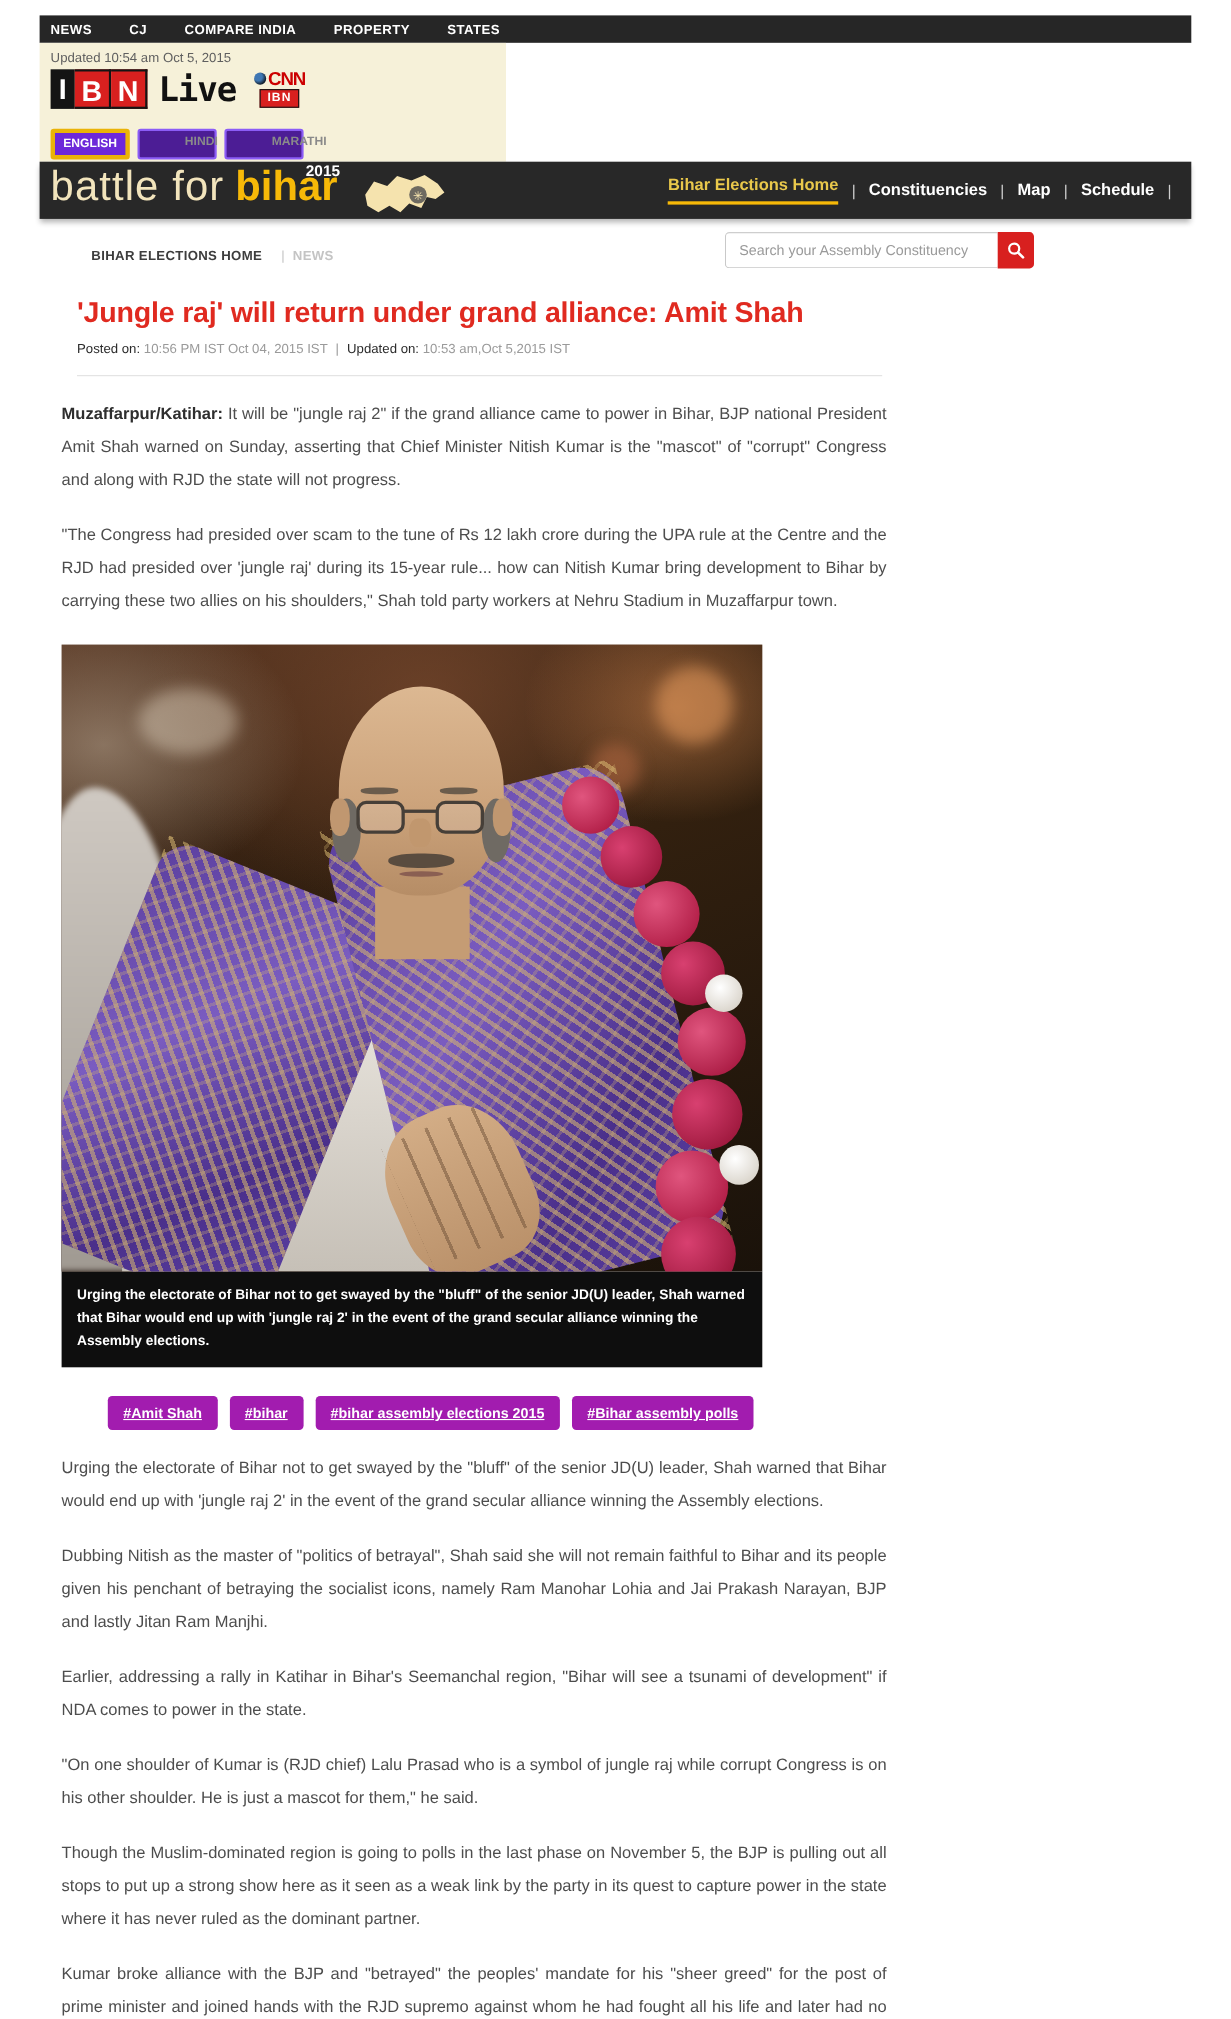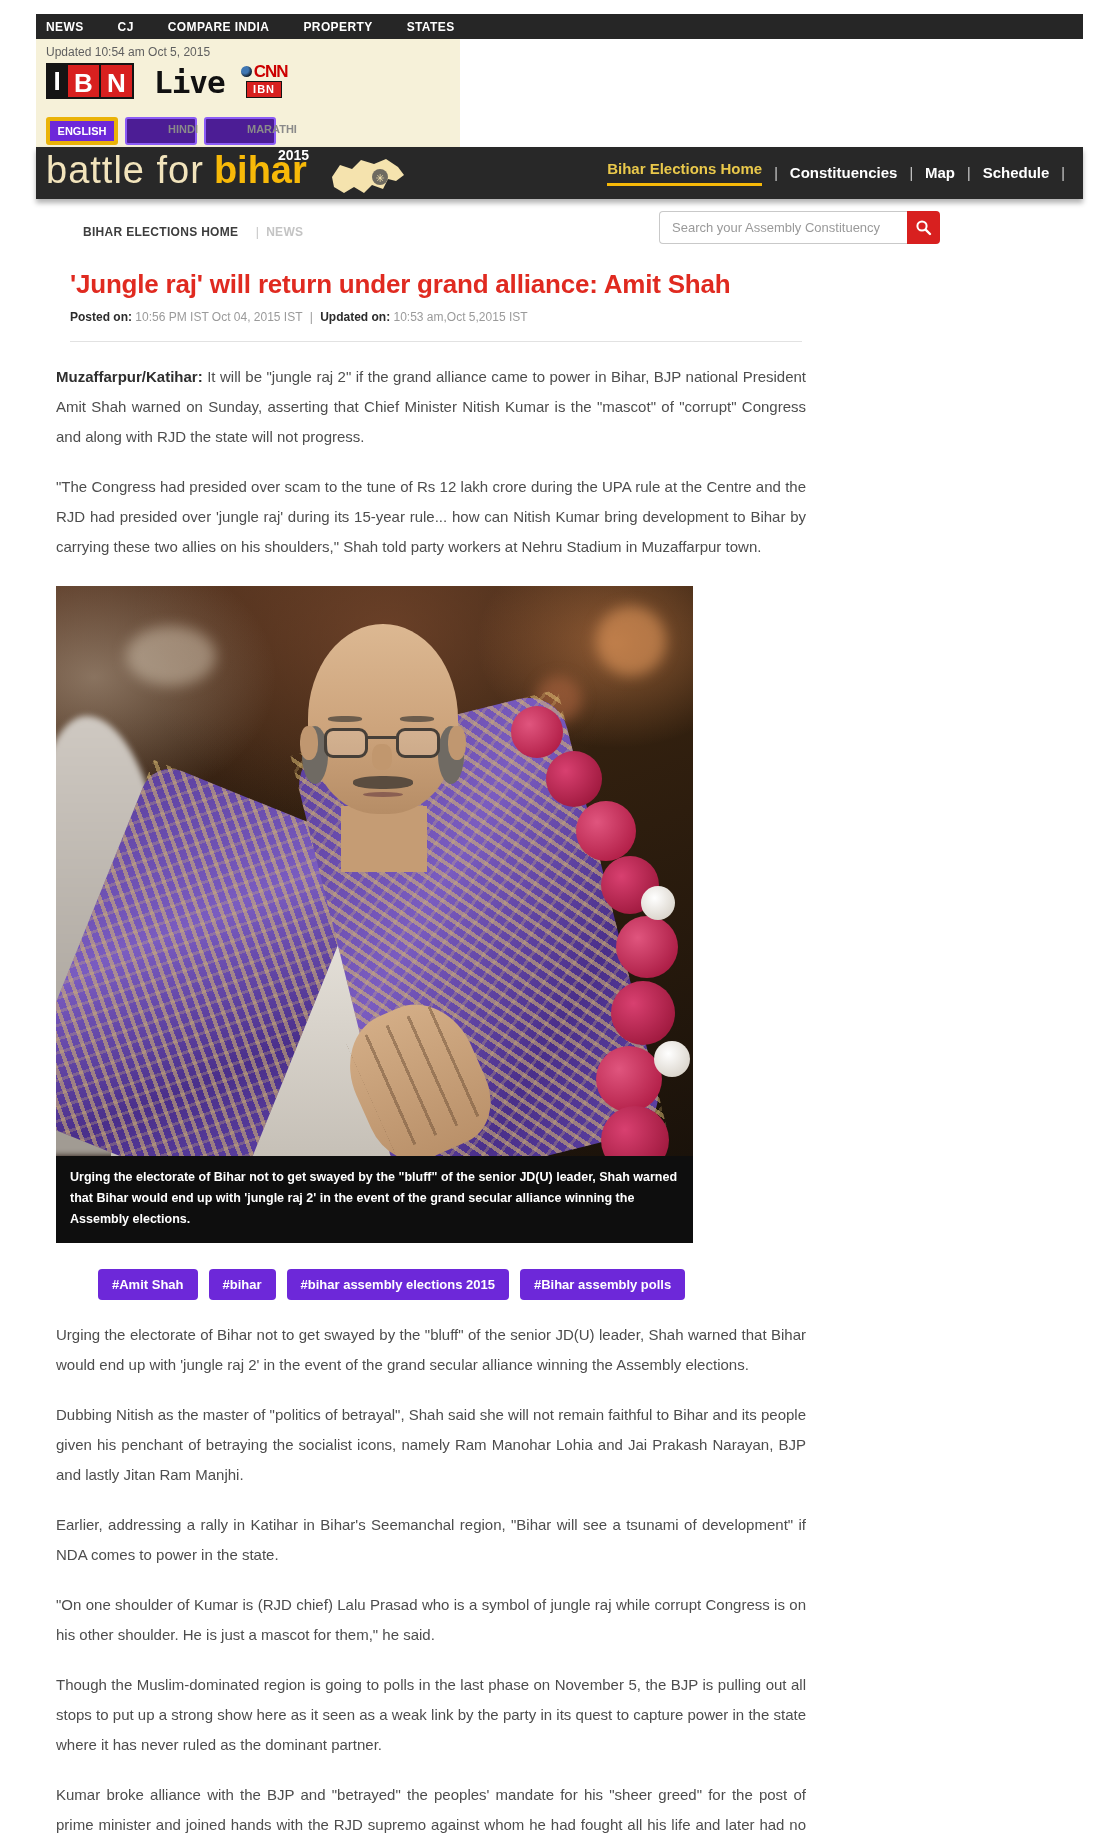--- a/index.html
+++ b/index.html
@@ -12,21 +12,21 @@
   .topnav .tn-item { color:#ffffff; font-size:12px; font-weight:bold; letter-spacing:.4px; margin-right:34px; cursor:pointer; }
 
   
   .masthead { position:relative; height:108px; background:#ffffff; }
   .cream { position:absolute; left:0; top:0; width:424px; height:108px; background:#f6f1d9; }
   .updated { position:absolute; left:10px; top:6px; font-size:12px; color:#5f5f5f; }
   .logo-row { position:absolute; left:10px; top:24px; display:flex; align-items:flex-end; }
   .ibn-block { display:inline-block; width:33px; height:36px; line-height:36px; text-align:center; color:#fff; font-weight:bold; font-size:26px; }
   .ibn-i { background:#141414; width:22px; }
   .ibn-red { background:#d8201f; border:2px solid #141414; border-left:none; }
-  .ibn-live { font-family:"DejaVu Sans Mono", monospace; font-size:31px; color:#111; font-weight:bold; letter-spacing:-1px; margin-left:20px; line-height:34px; }
+  .ibn-live { font-family:"DejaVu Sans Mono", monospace; font-size:31px; color:#111; font-weight:bold; letter-spacing:-1px; margin-left:10px; line-height:34px; }
   .cnnibn { margin-left:16px; display:flex; flex-direction:column; align-items:center; line-height:1; margin-bottom:1px; }
   .cnn-top { display:flex; align-items:center; }
   .globe { width:11px; height:11px; border-radius:50%; background:radial-gradient(circle at 35% 35%, #3f77b3 0 35%, #14212e 70%); margin-right:2px; }
   .cnn-word { color:#cc0000; font-weight:bold; font-size:17px; letter-spacing:-1px; }
   .cnnibn-bottom { margin-top:1px; background:#d8201f; border:1px solid #141414; color:#fff; font-weight:bold; font-size:11px; padding:2px 6px; letter-spacing:1px; }
   .lang-row { position:absolute; left:10px; top:78px; display:flex; }
   .lang-btn { font-size:11px; font-weight:bold; padding:4px 0; width:72px; text-align:center; border-radius:3px; margin-right:7px; cursor:pointer; }
   .lang-active { background:#6d28d9; color:#ffffff; border:4px solid #eab308; }
   .lang-idle { background:#4c1d95; color:#8a8a8a; border:2px solid #8b5cf6;padding-left:41px; }
 
@@ -50,21 +50,21 @@
   .bc-current { color:#c4c4c4; font-weight:bold; letter-spacing:.3px; }
   .searchbar { position:absolute; right:143px; top:12px; display:flex; }
   .search-input { width:248px; height:33px; border:1px solid #c9c9c9; border-right:none; border-radius:4px 0 0 4px; padding:0 12px; font-size:13px; color:#444; outline:none; font-family:"Liberation Sans", sans-serif; }
   .search-input::placeholder { color:#9a9a9a; }
   .search-btn { width:33px; height:33px; background:#d8201f; border:none; border-radius:0 4px 4px 0; cursor:pointer; display:flex; align-items:center; justify-content:center; }
 
   
   .article { padding:0 0 0 20px; }
   .art-title { color:#e02a20; font-size:26px; font-weight:bold; margin-left:14px; margin-top:4px; letter-spacing:-.2px; }
   .art-meta { margin-left:14px; margin-top:10px; font-size:12px; color:#9a9a9a; }
-  .meta-label { color:#2b2b2b; font-weight:bold; }
+  .meta-label { color:#2b2b2b; font-weight:normal; }
   .meta-sep { color:#9a9a9a; margin:0 4px; }
   .rule { border:none; border-top:1px solid #e2e2e2; width:732px; margin:17px 0 0 14px; }
   .body-p { width:750px; font-size:15px; line-height:30px; color:#4d4d4d; text-align:justify; margin-top:20px; }
   .lead-label { font-weight:bold; color:#2e2e2e; }
 
   
   .figure { width:637px; margin-top:24px; }
   .photo { position:relative; width:637px; height:570px; overflow:hidden;
     background:
       radial-gradient(200px 150px at 88% 10%, rgba(205,130,75,.55), transparent 70%),
@@ -98,21 +98,21 @@
   .mouth { left:307px; top:206px; width:40px; height:5px; background:#8a5f52; border-radius:50%; }
   .garland-bloom { border-radius:50%; }
   .hand { left:300px; top:420px; width:125px; height:150px; transform:rotate(-24deg); border-radius:42% 42% 34% 34%;
           background:linear-gradient(#d3ad86,#ba916a); }
   .finger-lines { left:310px; top:430px; width:110px; height:120px; transform:rotate(-24deg);
           background:repeating-linear-gradient(90deg, rgba(0,0,0,0) 0 20px, rgba(110,80,55,.5) 20px 23px); }
   .caption { background:#0e0e0e; color:#ffffff; font-size:12.5px; font-weight:bold; line-height:21px; padding:11px 14px 13px 14px; width:637px; }
 
   
   .tags { display:flex; gap:11px; margin:26px 0 2px 42px; }
-  .tag { background:#6d28d9; color:#ffffff; font-size:13px; font-weight:bold; padding:8px 14px; border-radius:4px; cursor:pointer; white-space:nowrap; }
+  .tag { background:#a21caf; color:#ffffff; font-size:13px; font-weight:bold; padding:8px 14px; border-radius:4px; cursor:pointer; white-space:nowrap;text-decoration:underline; }
 </style>
 </head>
 <body>
 
 <div class="page">
 
   <nav class="topnav">
     <span class="tn-item">NEWS</span>
     <span class="tn-item">CJ</span>
     <span class="tn-item">COMPARE INDIA</span>

